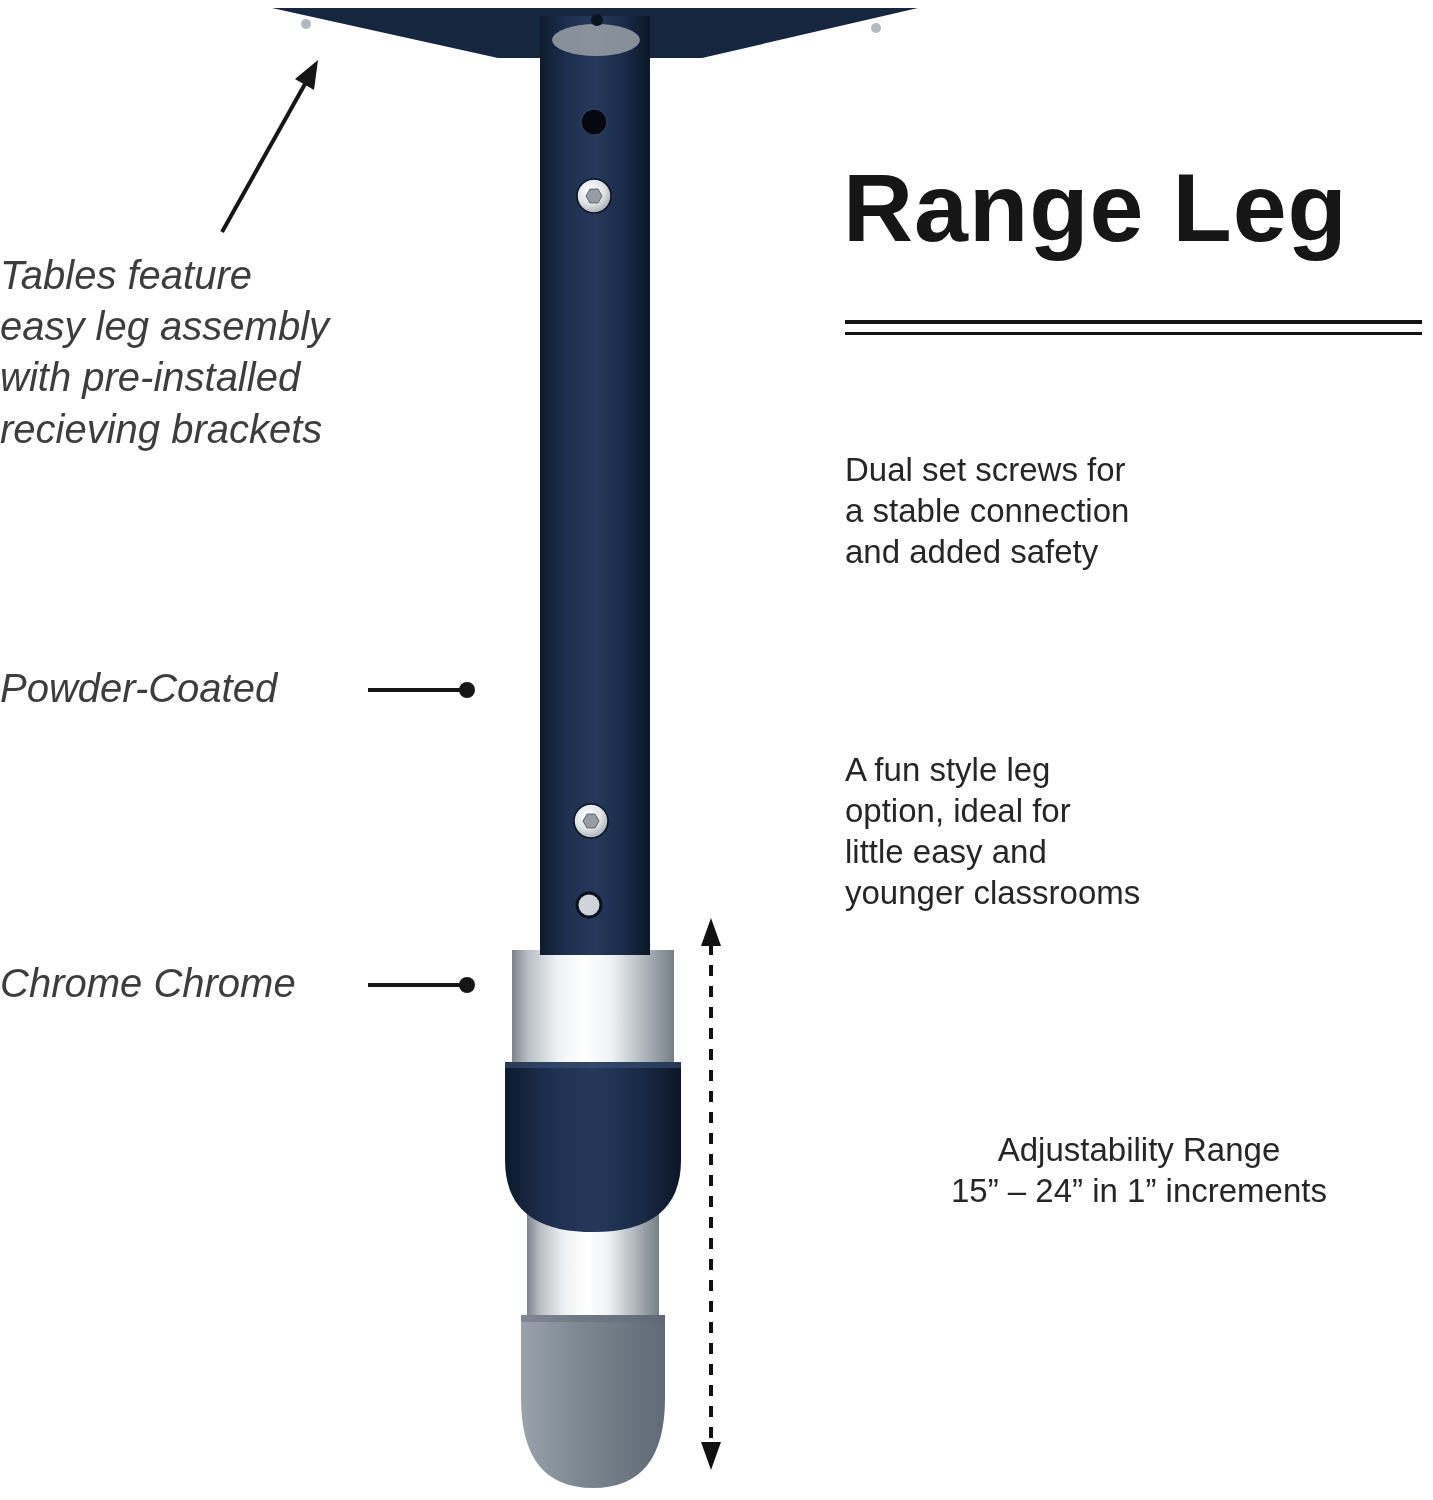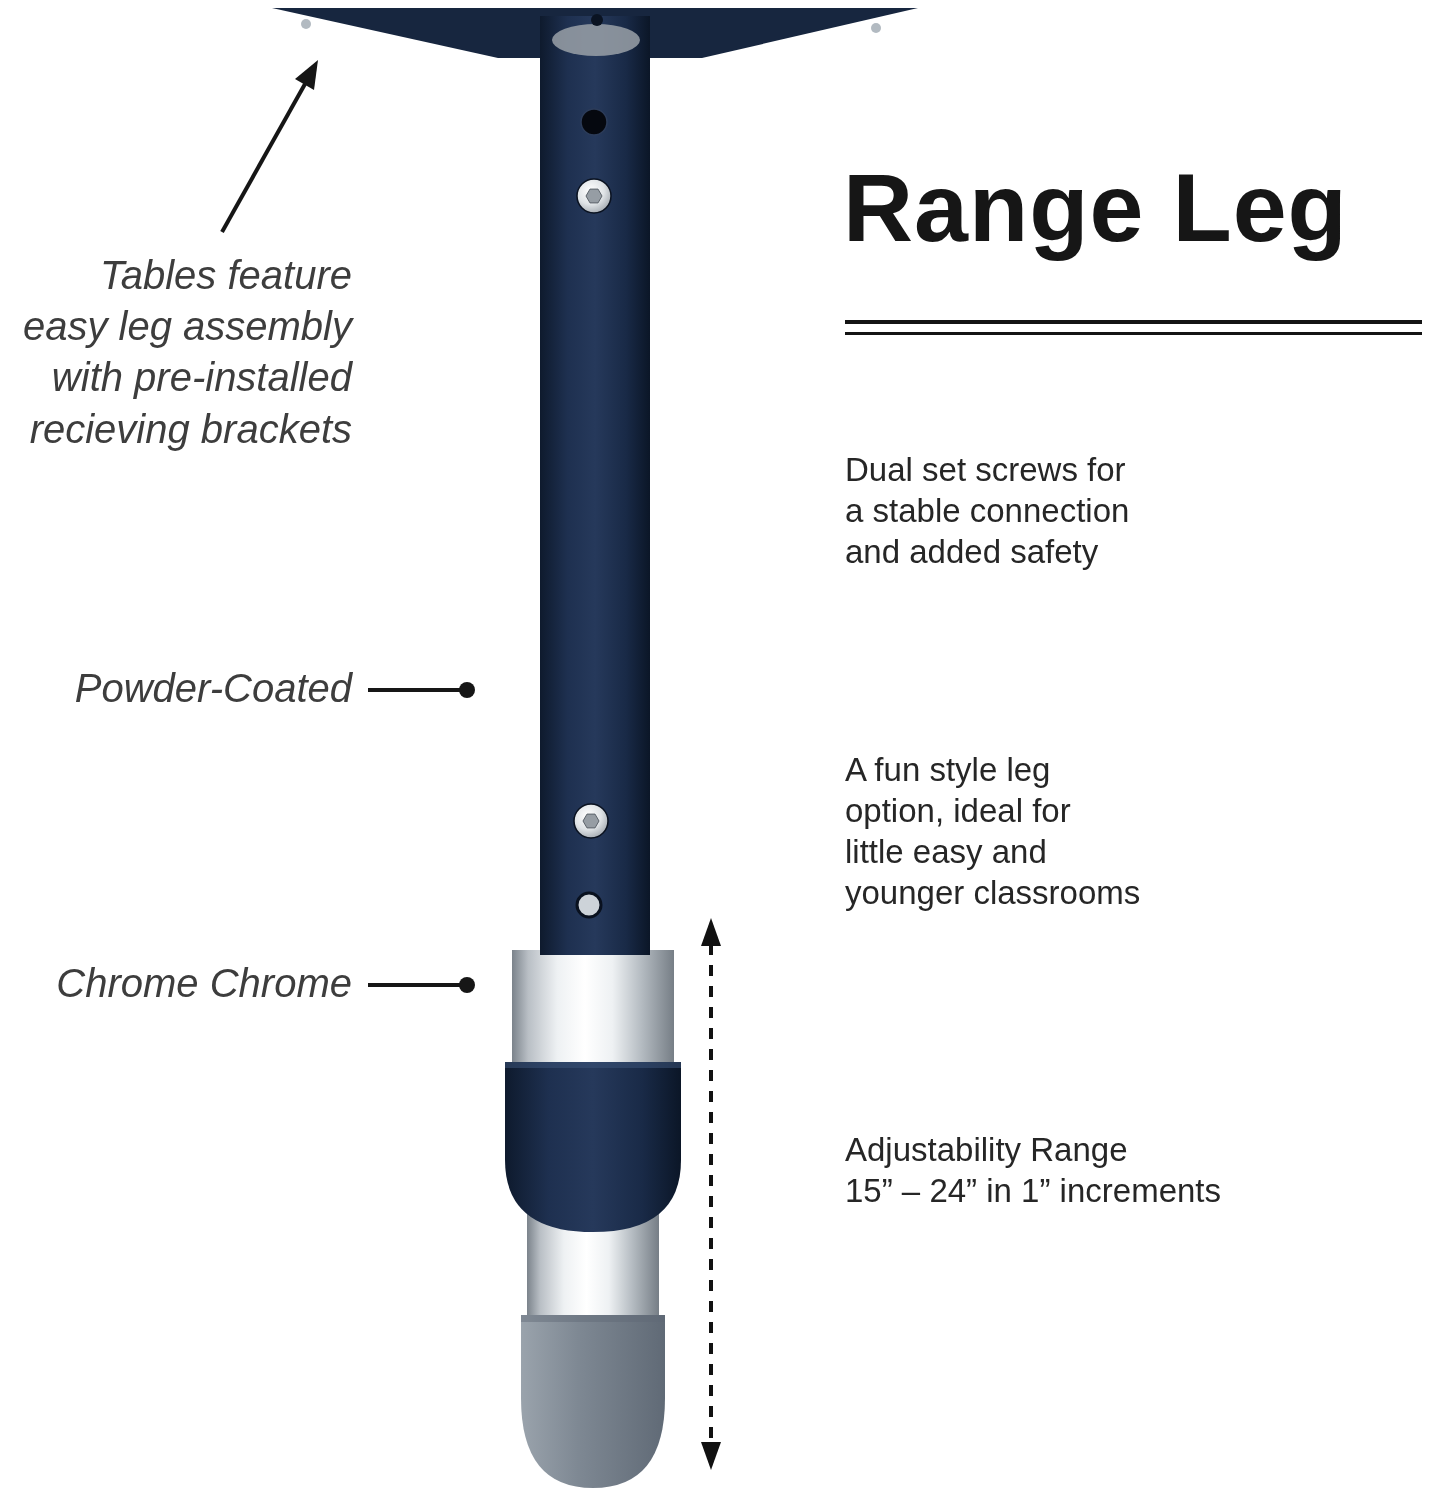--- a/index.html
+++ b/index.html
@@ -17,21 +17,21 @@
   }
   svg.art {
     position: absolute;
     left: 0;
     top: 0;
   }
   .callout {
     position: absolute;
     left: 0;
     width: 352px;
-    text-align: right;
+    text-align: left;
     font-style: italic;
     font-size: 40px;
     line-height: 1.28;
     color: #3d3d3d;
     white-space: pre-line;
   }
   #callout-bracket { top: 250px; }
   #callout-powder  { top: 663px; }
   #callout-chrome  { top: 958px; }
   .title {
@@ -58,21 +58,21 @@
     position: absolute;
     left: 845px;
     width: 588px;
     font-size: 33px;
     line-height: 1.24;
     color: #262626;
     white-space: pre-line;
   }
   #feature-dual   { top: 450px; }
   #feature-fun    { top: 750px; }
-  #feature-adjust { top: 1130px; }
+  #feature-adjust { top: 1130px; text-align: center; }
 </style>
 </head>
 <body>
 
 <div class="stage">
 
   <svg class="art" width="1433" height="1500" viewBox="0 0 1433 1500">
     <defs>
       <linearGradient id="navyV" x1="0" y1="0" x2="1" y2="0">
         <stop offset="0" stop-color="#0e1a2d"></stop>

